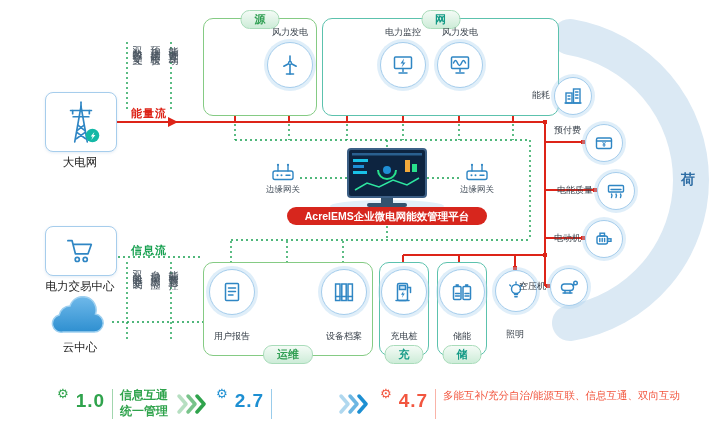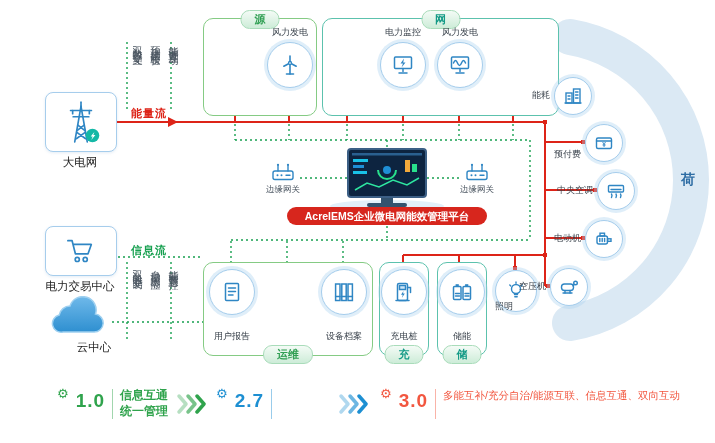--- a/index.html
+++ b/index.html
@@ -156,21 +156,21 @@
 
   <svg class="abs icon" style="left:46px;top:296px" width="66" height="42" viewBox="0 0 66 42">
     <defs>
       <linearGradient id="cg" x1="0" y1="0" x2="0" y2="1">
         <stop offset="0" stop-color="#6fb9ea"></stop>
           <stop offset="1" stop-color="#2e8fd0"></stop>
       </linearGradient>
     </defs>
     <path d="M17,36 h31 a9,9 0 0 0 1.5,-17.9 A13,13 0 0 0 24,10 a11,11 0 0 0 -10.8,9.1 A8.5,8.5 0 0 0 17,36 Z" fill="url(#cg)" stroke="#9ed0f0" stroke-width="1.5"></path>
   </svg>
-  <div class="lbl" style="left:59px;top:340px;width:70px">云中心</div>
+  <div class="lbl" style="left:45px;top:340px;width:70px">云中心</div>
 
   <div class="vgroup" style="left:131px;top:38px">
     <span class="vcol">双向数据交互</span>
     <span class="vcol">预测结果校验</span>
     <span class="vcol">能量调度互动</span>
   </div>
   <div class="flow-label" style="left:131px;top:106px;color:#dd2418">能量流</div>
 
   <div class="flow-label" style="left:131px;top:243px;color:#17a050">信息流</div>
   <div class="vgroup" style="left:131px;top:262px">
@@ -354,50 +354,50 @@
       <g stroke="#2f86c4" stroke-width="1.4" fill="none" stroke-linecap="round">
         <circle cx="10" cy="8" r="4.5"></circle>
         <line x1="8.5" y1="13.5" x2="11.5" y2="13.5"></line>
           <line x1="8.8" y1="15.8" x2="11.2" y2="15.8"></line>
         <line x1="10" y1="1" x2="10" y2="2.2"></line>
           <line x1="3.8" y1="4" x2="4.8" y2="4.9"></line>
           <line x1="16.2" y1="4" x2="15.2" y2="4.9"></line>
       </g>
     </svg>
   </div>
-  <div class="ulabel" style="position:absolute;left:495px;top:301px;width:40px;">照明</div>
+  <div class="ulabel" style="position:absolute;left:495px;top:329px;width:40px;text-align:center">照明</div>
 
   <div class="load-label" style="left:488px;top:89px">能耗</div>
   <div class="circle sm" style="position:absolute;left:554px;top:77px">
     <svg class="icon" width="20" height="20" viewBox="0 0 20 20">
       <g stroke="#2f86c4" stroke-width="1.4" fill="none" stroke-linecap="round">
         <rect x="3" y="7" width="6" height="10"></rect>
           <rect x="10.5" y="3" width="6.5" height="14"></rect>
         <line x1="5" y1="10" x2="7" y2="10"></line>
           <line x1="5" y1="13" x2="7" y2="13"></line>
         <line x1="12.5" y1="6" x2="15" y2="6"></line>
           <line x1="12.5" y1="9" x2="15" y2="9"></line>
           <line x1="12.5" y1="12" x2="15" y2="12"></line>
         <line x1="2" y1="17" x2="18" y2="17"></line>
       </g>
     </svg>
   </div>
 
-  <div class="load-label" style="left:519px;top:148px">预付费</div>
+  <div class="load-label" style="left:519px;top:124px">预付费</div>
   <div class="circle sm" style="position:absolute;left:585px;top:124px">
     <svg class="icon" width="20" height="20" viewBox="0 0 20 20">
       <g stroke="#2f86c4" stroke-width="1.4" fill="none" stroke-linecap="round">
         <rect x="2.5" y="5" width="15" height="10.5" rx="1.5"></rect>
         <line x1="2.5" y1="8" x2="17.5" y2="8"></line>
       </g>
       <text x="10" y="14.3" font-size="6.5" fill="#2f86c4" text-anchor="middle" font-weight="bold">¥</text>
     </svg>
   </div>
 
-  <div class="load-label" style="left:531px;top:184px">中央空调</div>
+  <div class="load-label" style="left:531px;top:184px">电能质量</div>
   <div class="circle sm" style="position:absolute;left:597px;top:172px">
     <svg class="icon" width="20" height="20" viewBox="0 0 20 20">
       <g stroke="#2f86c4" stroke-width="1.4" fill="none" stroke-linecap="round">
         <rect x="2.5" y="4.5" width="15" height="6.5" rx="1"></rect>
         <line x1="5" y1="8.5" x2="15" y2="8.5"></line>
         <path d="M5.5,13 q1,1.5 0,3.5"></path>
           <path d="M10,13 q1,1.5 0,3.5"></path>
           <path d="M14.5,13 q1,1.5 0,3.5"></path>
       </g>
     </svg>
@@ -458,20 +458,20 @@
   <svg class="abs" style="left:338px;top:393px" width="30" height="22">
     <g stroke="#1d8fd2" stroke-width="3.5" fill="none" stroke-linecap="round" stroke-linejoin="round">
       <polyline points="3,3 10,11 3,19" opacity="0.35"></polyline>
       <polyline points="12,3 19,11 12,19" opacity="0.65"></polyline>
       <polyline points="21,3 28,11 21,19"></polyline>
     </g>
   </svg>
 
   <div class="stage" style="left:380px">
     <span class="stage-icon c3">⚙</span>
-    <span class="stage-num c3">3.0</span>
+    <span class="stage-num c3">4.7</span>
     <span class="stage-div" style="background:#f2563f"></span>
     <span class="stage-text c3">
       <div class="stage-sub">多能互补/充分自治/能源互联、信息互通、双向互动</div>
     </span>
   </div>
 
 </div>
 
 </body></html>

